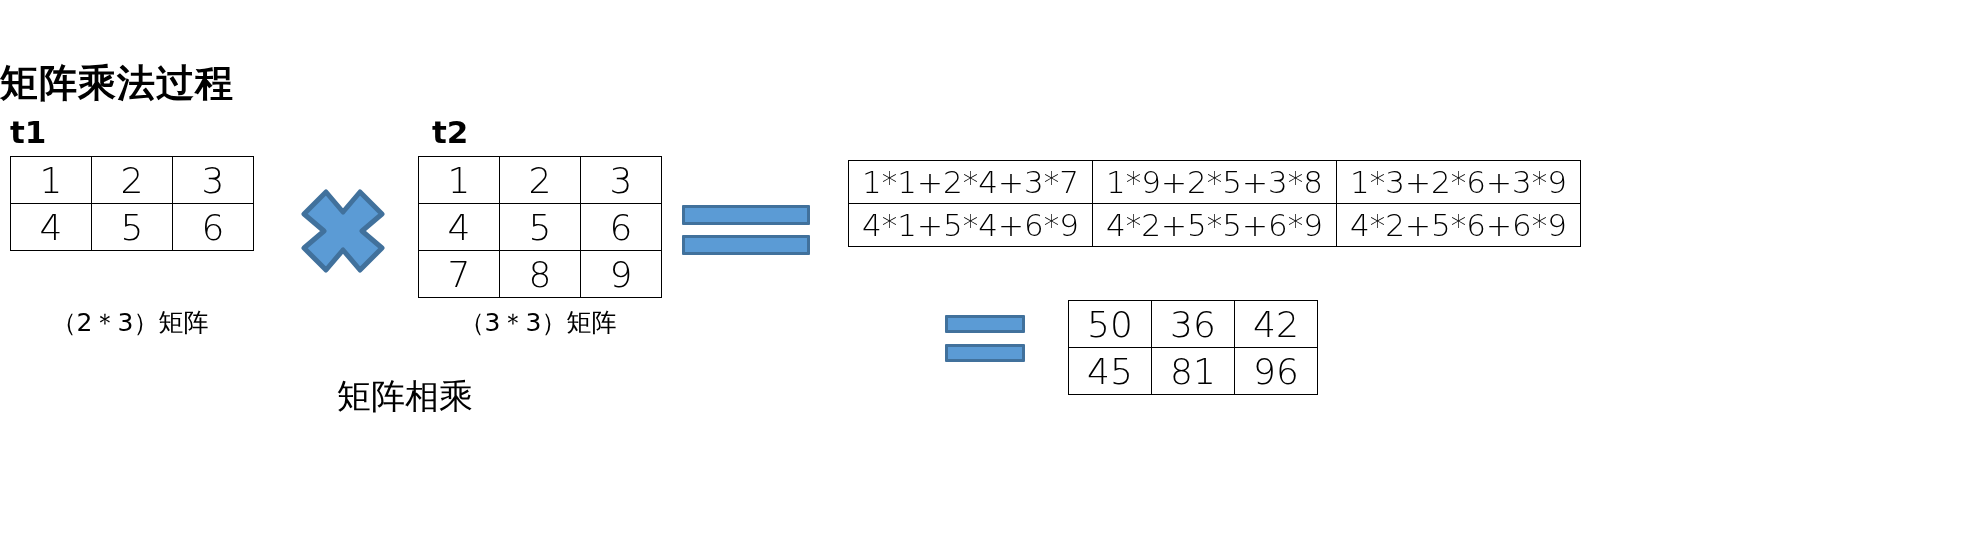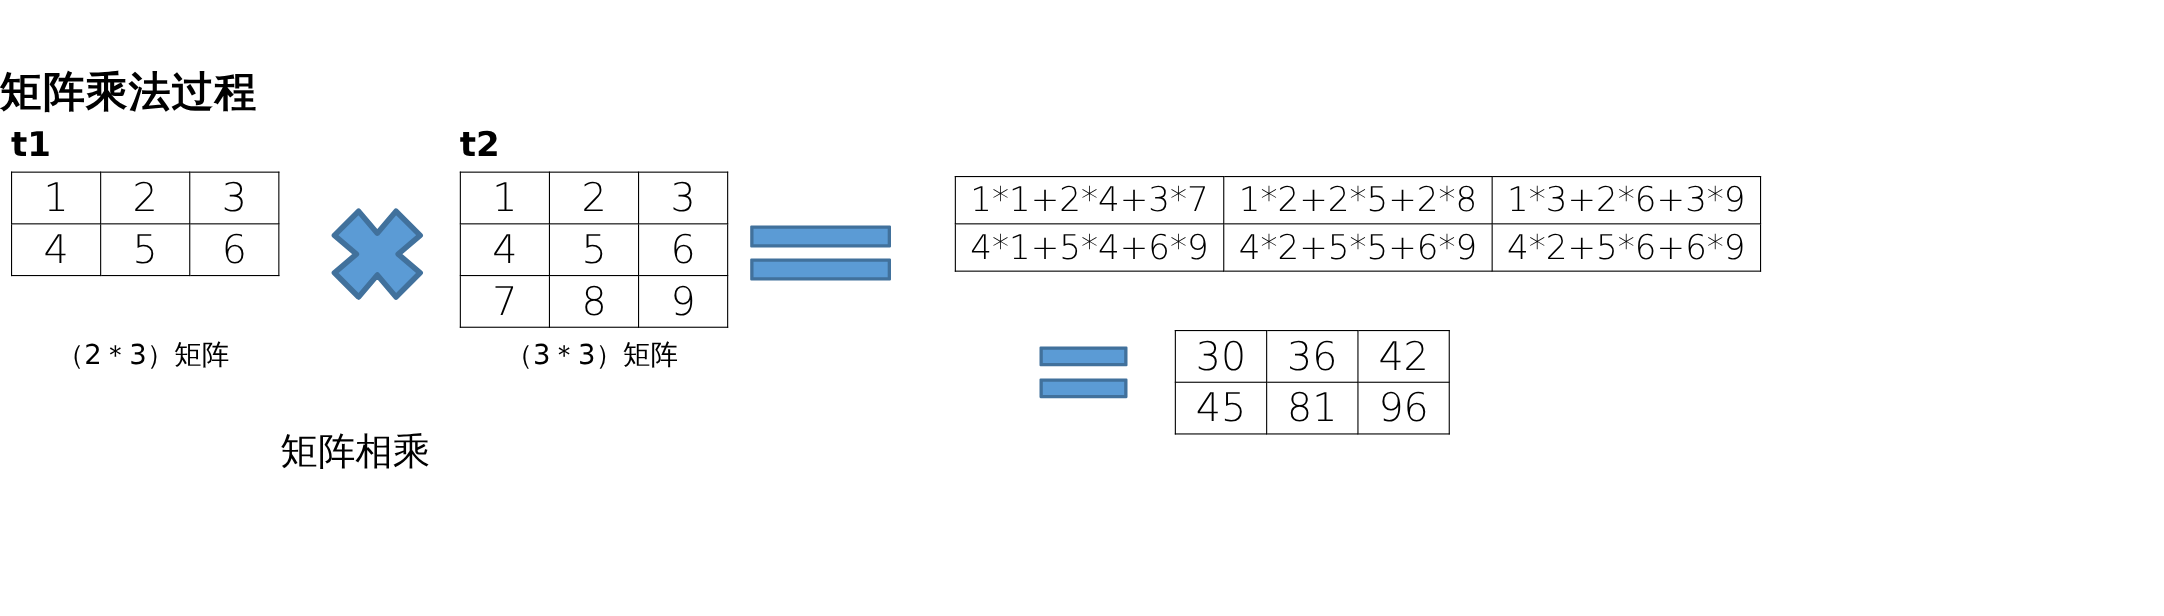--- a/index.html
+++ b/index.html
@@ -62,42 +62,42 @@
 
   
   #matrix-t1 { left: 10px; top: 156px; }
   #matrix-t1 td { width: 80px; height: 46px; font-size: 36px; }
 
   
   #matrix-t2 { left: 418px; top: 156px; }
   #matrix-t2 td { width: 80px; height: 46px; font-size: 36px; }
 
   
-  #matrix-expr { left: 868px; top: 160px; border-radius: 24px; }
+  #matrix-expr { left: 848px; top: 160px; border-radius: 24px; }
   #matrix-expr td { width: 243px; height: 42px; font-size: 31px; }
 
   
   #matrix-result { left: 1068px; top: 300px; }
   #matrix-result td { width: 82px; height: 46px; font-size: 36px; }
 
   
   .caption {
     font-size: 25px;
     font-family: "DejaVu Sans", "Liberation Sans", sans-serif;
     text-align: center;
     white-space: nowrap;
   }
   #caption-t1 { left: 10px; top: 306px; width: 240px; }
   #caption-t2 { left: 418px; top: 306px; width: 240px; }
 
   #label-matrix-multiply {
     left: 255px;
-    top: 388px;
+    top: 374px;
     width: 300px;
-    text-align: left;
+    text-align: center;
     font-size: 34px;
     font-family: "DejaVu Sans", "Liberation Sans", sans-serif;
   }
 
   
   .op-equals {
     display: block;
   }
   .eq-bar {
     background: #5B9BD5;
@@ -146,21 +146,21 @@
   </table>
 
   <div class="abs caption" id="caption-t1">（2＊3）矩阵</div>
 
   <div class="abs" id="multiply-cross">
     <svg width="86" height="86" viewBox="0 0 86 86" xmlns="http://www.w3.org/2000/svg">
       <polygon points="26,4 43,24 60,4 82,26 62,43 82,60 60,82 43,62 26,82 4,60 24,43 4,26" fill="#5B9BD5" stroke="#41719C" stroke-width="5" stroke-linejoin="round"></polygon>
     </svg>
   </div>
 
-  <div class="abs matrix-label" style="left:418px; top:114px; width:240px;">t2</div>
+  <div class="abs matrix-label" style="left:432px; top:114px; width:240px;">t2</div>
 
   <table class="abs matrix" id="matrix-t2">
     <tbody>
       <tr>
         <td>1</td>
         <td>2</td>
         <td>3</td>
       </tr>
       <tr>
         <td>4</td>
@@ -179,40 +179,40 @@
 
   <div class="abs op-equals" id="equals-1">
     <div class="eq-bar"></div>
     <div class="eq-bar second"></div>
   </div>
 
   <table class="abs matrix" id="matrix-expr">
     <tbody>
       <tr>
         <td>1*1+2*4+3*7</td>
-        <td>1*2+2*5+2*8</td>
+        <td>1*9+2*5+3*8</td>
         <td>1*3+2*6+3*9</td>
       </tr>
       <tr>
         <td>4*1+5*4+6*9</td>
         <td>4*2+5*5+6*9</td>
         <td>4*2+5*6+6*9</td>
       </tr>
     </tbody>
   </table>
 
   <div class="abs op-equals" id="equals-2">
     <div class="eq-bar"></div>
     <div class="eq-bar second"></div>
   </div>
 
   <table class="abs matrix" id="matrix-result">
     <tbody>
       <tr>
-        <td>30</td>
+        <td>50</td>
         <td>36</td>
         <td>42</td>
       </tr>
       <tr>
         <td>45</td>
         <td>81</td>
         <td>96</td>
       </tr>
     </tbody>
   </table>

